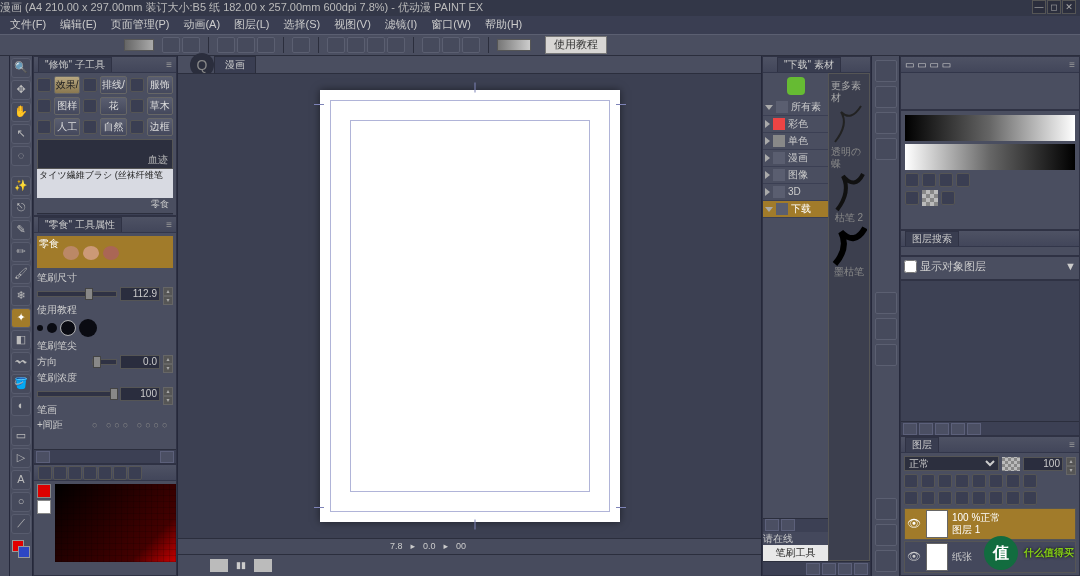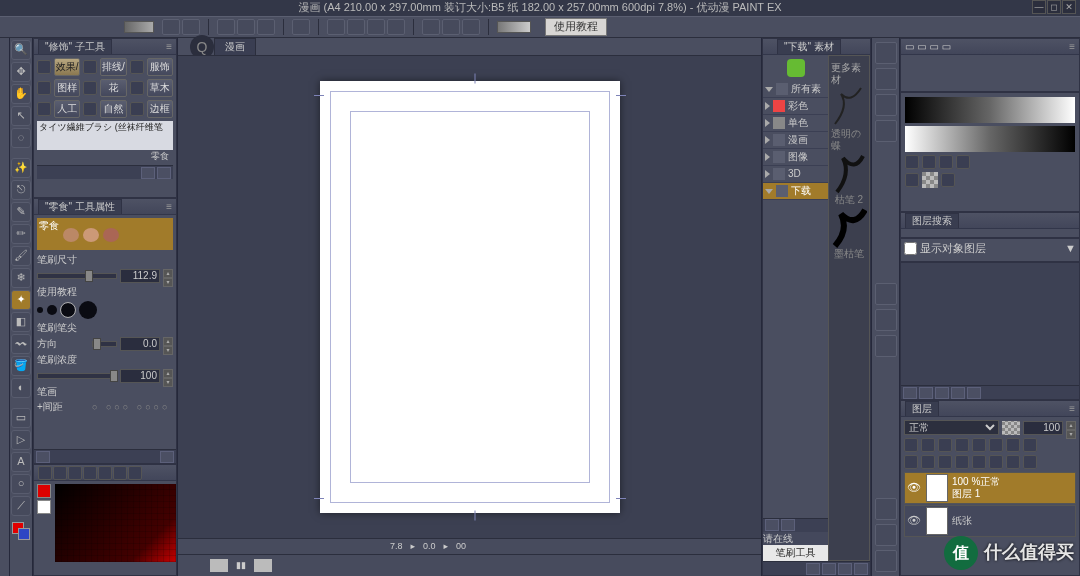--- a/index.html
+++ b/index.html
@@ -1,19 +1,19 @@
 <!DOCTYPE html>
 <html><head>
 <meta charset="utf-8">
 <style>
   *{box-sizing:border-box;margin:0;padding:0;user-select:none;}
   body{width:1080px;height:576px;background:#404458;font:11px/1.2 "Microsoft YaHei",sans-serif;color:#ccc;overflow:hidden;}
   .app{display:flex;flex-direction:column;height:100%;}
   
-  .titlebar{height:16px;background:#333748;display:flex;align-items:center;justify-content:center;position:relative;font-size:11px;color:#bbb;}
+  .titlebar{height:16px;background:#333748;display:flex;align-items:center;justify-content:flex-start;position:relative;font-size:11px;color:#bbb;}
   .titlebar .wbtns{position:absolute;right:4px;top:0;display:flex;gap:1px;}
   .titlebar .wbtns span{width:14px;height:14px;display:flex;align-items:center;justify-content:center;background:#2b2e3d;border:1px solid #555;font-size:9px;color:#aaa;}
   
   .menubar{height:18px;background:#3a3e52;display:flex;align-items:center;padding:0 4px;gap:2px;font-size:11px;}
   .menubar span{padding:1px 6px;color:#ccc;}
   
   .iconbar{height:22px;background:#4a4e60;border-top:1px solid #5b5f71;border-bottom:1px solid #2b2e3d;display:flex;align-items:center;padding:0 4px;gap:8px;}
   .iconbar .grp{display:flex;gap:2px;align-items:center;}
   .iconbar .ibtn{width:18px;height:16px;background:#464a5c;border:1px solid #5b5f71;border-radius:2px;}
   .iconbar .sep{width:1px;height:16px;background:#2b2e3d;}
@@ -80,38 +80,50 @@
   .rstrip{width:28px;background:#4a4e60;display:flex;flex-direction:column;align-items:center;gap:4px;padding:4px 0;}
   .rstrip .rb{width:22px;height:22px;background:#464a5c;border:1px solid #5b5f71;border-radius:2px;}
   
   .layeritem{display:flex;align-items:center;height:32px;border:1px solid #555;background:#44485c;margin-bottom:1px;gap:4px;padding:1px;}
   .layeritem.sel{background:#a17b2a;color:#fff;}
   .layeritem .eye{width:16px;text-align:center;}
   .layeritem .thumb{width:22px;height:28px;background:#fff;border:1px solid #666;}
   .layeritem .lname{font-size:10px;}
   .watermark{position:absolute;right:6px;bottom:6px;display:flex;align-items:center;gap:6px;z-index:99;}
   .watermark .badge{width:34px;height:34px;border-radius:50%;background:#126c3f;display:flex;align-items:center;justify-content:center;color:#fff;font-weight:700;font-size:16px;}
-  .watermark .txt{color:#e5e5e5;font-size:18px;font-weight:700;text-shadow:0 0 3px #000;}
+  .watermark .txt{color:#84cc16;font-size:10px;font-weight:700;text-shadow:0 0 3px #000;}
   .microbar{height:14px;background:#3c4054;border-top:1px solid #2b2e3d;display:flex;align-items:center;gap:2px;padding:0 2px;}
   .microbar .mb{width:14px;height:12px;background:#4b4f63;border:1px solid #5c607a;}
 </style>
 </head>
 <body>
 
 <div class="app">
 
   <div class="titlebar">
     <span>漫画 (A4 210.00 x 297.00mm 装订大小:B5 纸 182.00 x 257.00mm 600dpi 7.8%)  - 优动漫 PAINT EX</span>
     <div class="wbtns">
       <span>—</span>
       <span>◻</span>
       <span>✕</span>
     </div>
   </div>
 
+  <div class="menubar">
+    <span>文件(F)</span>
+    <span>编辑(E)</span>
+    <span>页面管理(P)</span>
+    <span>动画(A)</span>
+    <span>图层(L)</span>
+    <span>选择(S)</span>
+    <span>视图(V)</span>
+    <span>滤镜(I)</span>
+    <span>窗口(W)</span>
+    <span>帮助(H)</span>
+  </div>
 
   <div class="iconbar">
     <div class="tabgrad"></div>
     <div class="grp">
       <div class="ibtn"></div>
       <div class="ibtn"></div>
     </div>
     <div class="sep"></div>
     <div class="grp">
       <div class="ibtn"></div>
@@ -196,20 +208,23 @@
               <div class="tbtn2">草木</div>
             </div>
           <div class="row">
               <div class="smico"></div>
               <div class="tbtn2">人工</div>
               <div class="smico"></div>
               <div class="tbtn2">自然</div>
               <div class="smico"></div>
               <div class="tbtn2">边框</div>
             </div>
+          <div style="height:30px;background:#2c2f3e;border:1px solid #555;position:relative">
+            <span style="position:absolute;right:4px;bottom:2px;font-size:10px;color:#bbb">血迹</span>
+          </div>
           <div style="height:29px;background:#d8dae2;color:#222;font-size:9px;padding:1px 2px;white-space:nowrap;overflow:hidden">タイツ繊維ブラシ (丝袜纤维笔</div>
           <div style="height:15px;background:#4a4e60;color:#ccc;font-size:9px;text-align:right;padding:1px 4px">零食</div>
           <div class="microbar">
             <div style="flex:1"></div>
               <div class="mb"></div>
               <div class="mb"></div>
           </div>
         </div>
       </div>
 
@@ -489,21 +504,21 @@
         <div style="flex:1;background:#3d4154"></div>
         <div class="microbar">
             <div class="mb"></div>
             <div class="mb"></div>
             <div class="mb"></div>
             <div class="mb"></div>
             <div class="mb"></div>
           </div>
       </div>
 
-      <div class="panel" style="height:176px">
+      <div class="panel" style="height:140px">
         <div class="phead">
             <span class="tab">图层</span>
             <span class="x">≡</span>
           </div>
         <div class="pbody">
           <div class="row">
               <select style="flex:1;background:#2c2f3e;color:#ccc;border:1px solid #555;font-size:10px"><option>正常</option></select>
               <span style="width:18px;height:14px;background:repeating-conic-gradient(#888 0 25%,#bbb 0 50%) 0/6px 6px"></span>
               <span class="numbox">100</span>
               <div class="stepbtns">

